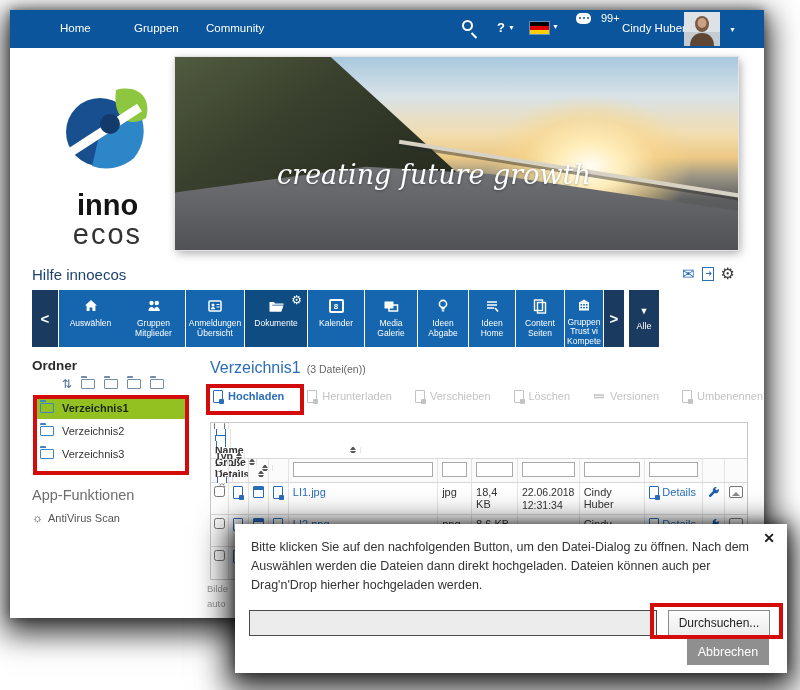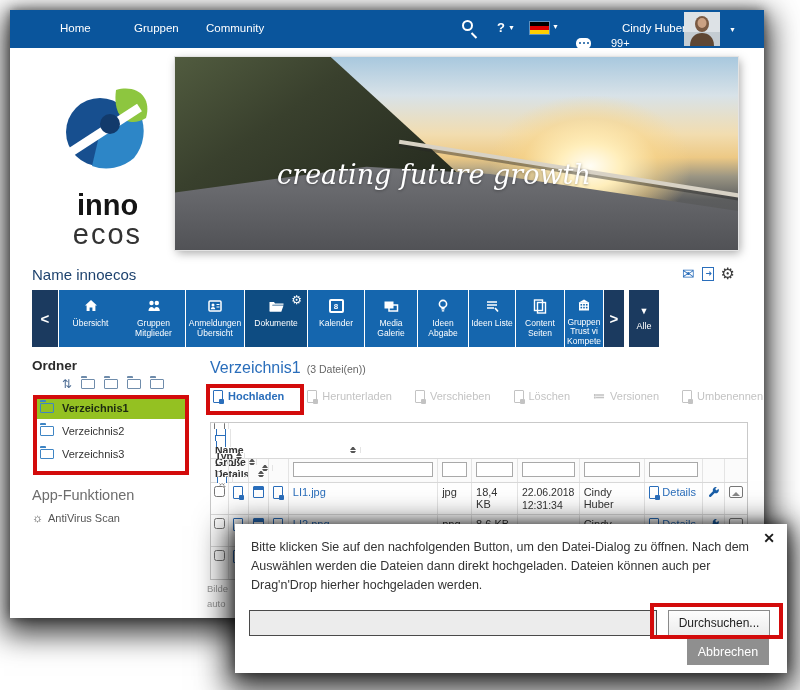--- a/index.html
+++ b/index.html
@@ -15,21 +15,21 @@
   .topbar { position:absolute; left:0; top:0; width:754px; height:38px; background:#0a559c; color:#fff; }
   .topbar .navitem { position:absolute; top:12px; font-size:11.5px; color:#fff; cursor:pointer; }
   .tn-home { left:50px; } .tn-gruppen { left:124px; } .tn-community { left:196px; }
   .mag { position:absolute; left:452px; top:10px; width:11px; height:11px; border:2px solid #fff; border-radius:50%; }
   .mag::after { content:""; position:absolute; left:9px; top:10px; width:2px; height:7px; background:#fff; transform:rotate(-45deg); }
   .helpwrap { position:absolute; left:487px; top:10px; font-size:13px; font-weight:bold; }
   .caret { font-size:7px; position:relative; top:-2px; margin-left:3px; }
   .flagwrap { position:absolute; left:520px; top:12px; display:flex; align-items:center; }
   .flag { width:19px; height:12px; display:inline-block; box-shadow:0 0 0 1px rgba(255,255,255,.35); }
   .flag .b1 { display:block; height:4px; background:#000; } .flag .b2 { display:block; height:4px; background:#d00; } .flag .b3 { display:block; height:4px; background:#ffce00; }
-  .bubblewrap { position:absolute; left:566px; top:27px; display:flex; align-items:center; gap:20px; font-size:11px; }
+  .bubblewrap { position:absolute; left:566px; top:2px; display:flex; align-items:center; gap:10px; font-size:11px; }
   .bubble { width:15px; height:11px; background:#fff; border-radius:5px; position:relative; }
   .bubble::after { content:""; position:absolute; left:3px; bottom:-3px; border:3px solid transparent; border-top-color:#fff; }
   .bubble i { position:absolute; left:3px; top:4px; width:2px; height:2px; background:#0a559c; border-radius:50%; box-shadow:4px 0 #0a559c, 8px 0 #0a559c; }
   .username { position:absolute; left:612px; top:12px; font-size:11.5px; }
   .avatar { position:absolute; left:674px; top:2px; width:36px; height:34px; overflow:hidden; }
   .avcaret { position:absolute; left:716px; top:16px; font-size:7px; }
 
   
   .logo { position:absolute; left:35px; top:70px; width:125px; text-align:center; }
   .logo .word1 { font-size:29px; font-weight:bold; color:#141414; line-height:1.05; margin-top:6px; }
@@ -197,40 +197,40 @@
     </div>
 
     <div class="banner">
       <div class="sun"></div>
       <div class="hill"></div>
       <div class="road"></div>
       <div class="rail"></div>
       <div class="tagline">creating future growth</div>
     </div>
 
-    <div class="pagehead-title">Name innoecos</div>
+    <div class="pagehead-title">Hilfe innoecos</div>
     <div class="ph-icons">
       <span class="env">✉</span>
       <span class="exp"></span>
       <span class="gearch">⚙</span>
     </div>
 
     <div class="ribbon">
       <div class="rblock dark rb-arrow">
           <span>&lt;</span>
         </div>
 
       <div class="rblock rb-group">
         <div class="subtab">
           <span class="ic">
               <svg width="16" height="16" fill="#fff">
                 <path d="M8 2L14 7.5H12.4V13H9.4V9.5H6.6V13H3.6V7.5H2Z"></path>
               </svg>
             </span>
-          <span class="tab-label">Übersicht</span>
+          <span class="tab-label">Auswählen</span>
         </div>
         <div class="subtab">
           <span class="ic">
               <svg width="16" height="16" fill="#fff">
                 <circle cx="5.5" cy="5" r="2.2"></circle>
                 <circle cx="10.8" cy="5" r="2.2"></circle>
                 <path d="M2.5 13c0-2.6 1.5-4 3-4s3 1.4 3 4z"></path>
                 <path d="M7.8 13c0-2.6 1.5-4 3-4s3 1.4 3 4z"></path>
               </svg>
             </span>
@@ -290,21 +290,21 @@
         <span class="tab-label">Ideen Abgabe</span>
       </div>
 
       <div class="rblock" style="width:46px">
         <span class="ic">
             <svg width="16" height="16" stroke="#fff" stroke-width="1.7">
               <path d="M3 4h10M3 7h10M3 10h7"></path>
               <path d="M11 10l3 3.5"></path>
             </svg>
           </span>
-        <span class="tab-label">Ideen Liste</span>
+        <span class="tab-label">Ideen Home</span>
       </div>
 
       <div class="rblock" style="width:48px">
         <span class="ic">
             <svg width="16" height="16" fill="none" stroke="#fff" stroke-width="1.4">
               <rect x="2.5" y="2" width="8" height="10.5"></rect>
               <rect x="5.5" y="4.5" width="8" height="10.5"></rect>
             </svg>
           </span>
         <span class="tab-label">Content Seiten</span>

